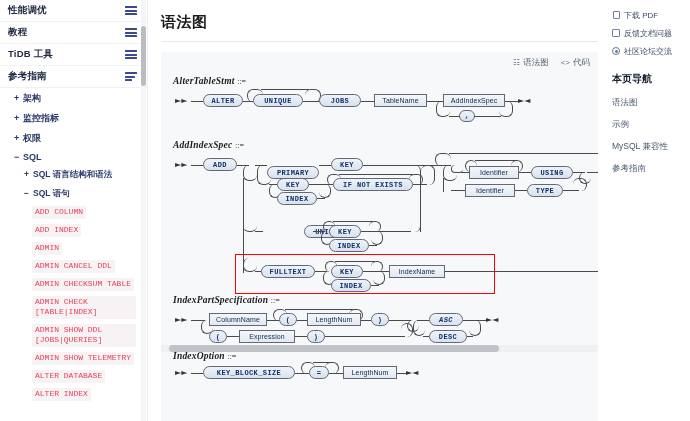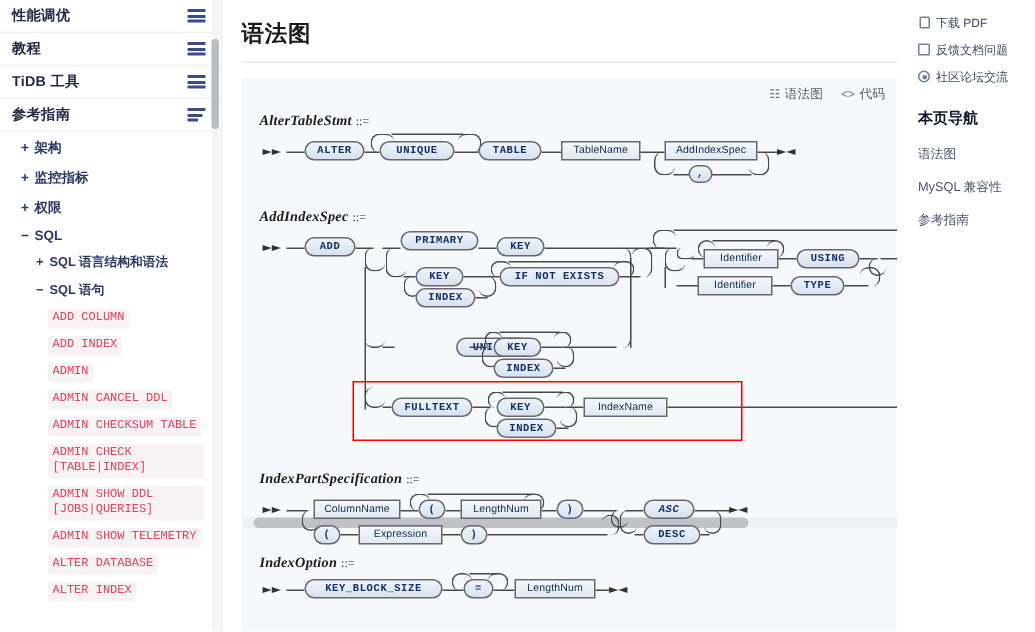--- a/index.html
+++ b/index.html
@@ -330,21 +330,21 @@
         <div class="dg-canvas" style="height:56px;">
           <span class="arrow-start" style="left:2px;top:11px;">►►</span>
           <div class="line h" style="left:18px;top:15px;width:12px;"></div>
           <div class="node term" style="left:30px;top:8px;width:40px;">ALTER</div>
           <div class="line h" style="left:70px;top:15px;width:10px;"></div>
           <div class="curve" style="left:74px;top:3px;width:16px;height:13px;border-bottom:none;border-right:none;"></div>
           <div class="line h" style="left:88px;top:3px;width:48px;"></div>
           <div class="curve" style="left:132px;top:3px;width:16px;height:13px;border-bottom:none;border-left:none;"></div>
           <div class="node term" style="left:80px;top:8px;width:50px;">UNIQUE</div>
           <div class="line h" style="left:130px;top:15px;width:16px;"></div>
-          <div class="node term" style="left:146px;top:8px;width:42px;">TABLE</div>
+          <div class="node term" style="left:146px;top:8px;width:42px;">JOBS</div>
           <div class="line h" style="left:188px;top:15px;width:13px;"></div>
           <div class="node nonterm" style="left:201px;top:8px;width:53px;">TableName</div>
           <div class="line h" style="left:254px;top:15px;width:16px;"></div>
           <div class="node nonterm" style="left:270px;top:8px;width:62px;">AddIndexSpec</div>
           <div class="line h" style="left:332px;top:15px;width:14px;"></div>
           <span class="arrow-end" style="left:345px;top:11px;">►◄</span>
           <div class="curve" style="left:263px;top:15px;width:14px;height:16px;border-top:none;border-right:none;"></div>
           <div class="curve" style="left:326px;top:15px;width:14px;height:16px;border-top:none;border-left:none;"></div>
           <div class="line h" style="left:276px;top:30px;width:52px;"></div>
           <div class="node term" style="left:286px;top:24px;width:16px;height:12px;">,</div>
@@ -359,21 +359,21 @@
         <div class="dg-canvas" style="height:145px;">
           <span class="arrow-start" style="left:2px;top:11px;">►►</span>
           <div class="line h" style="left:18px;top:15px;width:12px;"></div>
           <div class="node term" style="left:30px;top:8px;width:34px;">ADD</div>
           <div class="line h" style="left:64px;top:15px;width:12px;"></div>
 
           <div class="curve" style="left:70px;top:15px;width:14px;height:16px;border-top:none;border-right:none;"></div>
           <div class="line v" style="left:70px;top:28px;height:95px;"></div>
 
           <div class="line h" style="left:82px;top:15px;width:12px;"></div>
-          <div class="node term" style="left:94px;top:4px;width:52px;">PRIMARY</div>
+          <div class="node term" style="left:94px;top:16px;width:52px;">PRIMARY</div>
           <div class="line h" style="left:146px;top:15px;width:12px;"></div>
           <div class="node term" style="left:158px;top:8px;width:32px;">KEY</div>
           <div class="line h" style="left:190px;top:15px;width:80px;"></div>
 
           <div class="curve" style="left:84px;top:15px;width:14px;height:20px;border-top:none;border-right:none;"></div>
           <div class="line h" style="left:96px;top:34px;width:8px;"></div>
           <div class="node term" style="left:104px;top:28px;width:32px;">KEY</div>
           <div class="line h" style="left:136px;top:34px;width:14px;"></div>
           <div class="curve" style="left:96px;top:34px;width:12px;height:14px;border-top:none;border-right:none;"></div>
           <div class="node term" style="left:104px;top:42px;width:40px;">INDEX</div>
@@ -448,21 +448,21 @@
           <div class="line h" style="left:414px;top:22px;width:12px;"></div>
 
           <div class="hl-box" style="left:62px;top:104px;width:260px;height:40px;"></div>
         </div>
       </div>
 
       <div id="hscroll-track" style="top:293px;">
         <div id="hscroll-thumb" style="left:8px;width:330px;"></div>
       </div>
 
-      <div class="dg-section" style="margin-top:20px;">
+      <div class="dg-section" style="margin-top:0;">
         <div class="dg-title">
           <span>IndexPartSpecification</span>
           <span class="ccd">::=</span>
         </div>
         <div class="dg-canvas" style="height:44px;">
           <span class="arrow-start" style="left:2px;top:11px;">►►</span>
           <div class="line h" style="left:18px;top:15px;width:14px;"></div>
           <div class="curve" style="left:28px;top:15px;width:12px;height:14px;border-top:none;border-right:none;"></div>
           <div class="node nonterm" style="left:36px;top:8px;width:58px;">ColumnName</div>
           <div class="line h" style="left:94px;top:15px;width:12px;"></div>
@@ -538,17 +538,18 @@
     <div class="rs-link">
       <span class="ricon">
           <span class="rs-icon-pin"></span>
         </span>
       <span>社区论坛交流</span>
     </div>
 
     <div id="rs-heading">本页导航</div>
 
     <div class="rs-nav">语法图</div>
+    <div class="rs-nav">示例</div>
     <div class="rs-nav">MySQL 兼容性</div>
     <div class="rs-nav">参考指南</div>
   </div>
 
 </div>
 
 </body></html>

